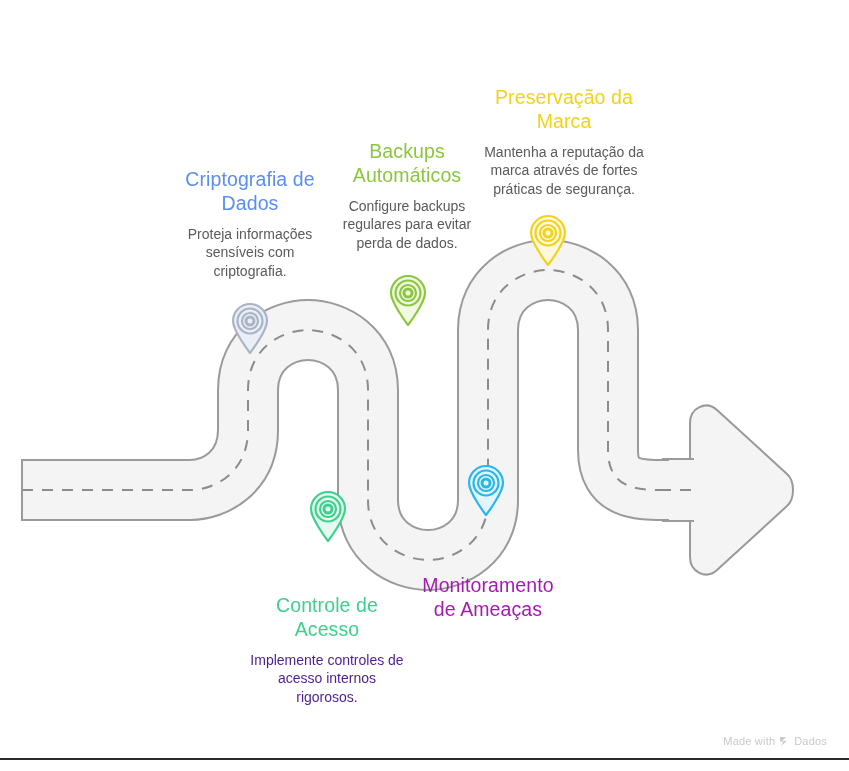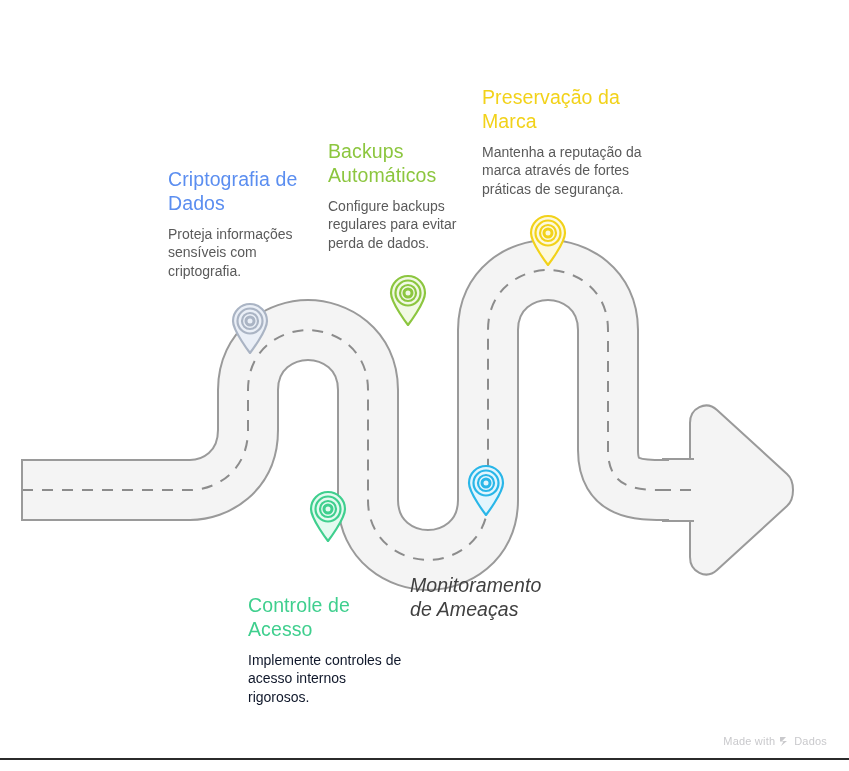--- a/index.html
+++ b/index.html
@@ -21,20 +21,21 @@
   }
   #road-layer {
     position: absolute;
     left: 0;
     top: 0;
     width: 849px;
     height: 771px;
   }
   .step-block {
     position: absolute;
+    text-align: center;
     line-height: 1.22;
   }
   .step-title {
     font-size: 19.5px;
     font-weight: 400;
     letter-spacing: 0.1px;
     margin: 0 0 9px 0;
   }
   .step-desc {
     font-size: 14px;
@@ -165,25 +166,25 @@
     <p class="step-desc" style="color: rgb(90, 90, 90);">Proteja informações sensíveis com criptografia.</p>
   </div>
 
   <div class="step-block" style="left:482px; top:86px; width:164px;">
     <p class="step-title" style="color: rgb(242, 210, 26);">Preservação da Marca</p>
     <p class="step-desc" style="color: rgb(90, 90, 90);">Mantenha a reputação da marca através de fortes práticas de segurança.</p>
   </div>
 
   <div class="step-block" style="left:248px; top:594px; width:158px;">
     <p class="step-title" style="color: rgb(63, 207, 142);">Controle de Acesso</p>
-    <p class="step-desc" style="color: #0f172a;">Implemente controles de acesso internos rigorosos.</p>
+    <p class="step-desc" style="color: #4c1d95;">Implemente controles de acesso internos rigorosos.</p>
   </div>
 
   <div class="step-block" style="left:410px; top:574px; width:156px;">
-    <p class="step-title" style="color: #404040; font-style: italic;">Monitoramento de Ameaças</p>
+    <p class="step-title" style="color: #a21caf;">Monitoramento de Ameaças</p>
   </div>
 
   <div id="watermark" style="color: rgb(201, 201, 204);">
     <span>Made with</span>
     <span class="wm-logo">
       <svg width="11" height="11" viewBox="0 0 11 11">
         <path d="M1 1 L7 1 L3.2 5 L8 5 L2 10 L4.4 5.6 L1 5.6 Z" fill="#c9c9cc"></path>
       </svg>
     </span>
     <span>Dados</span>

